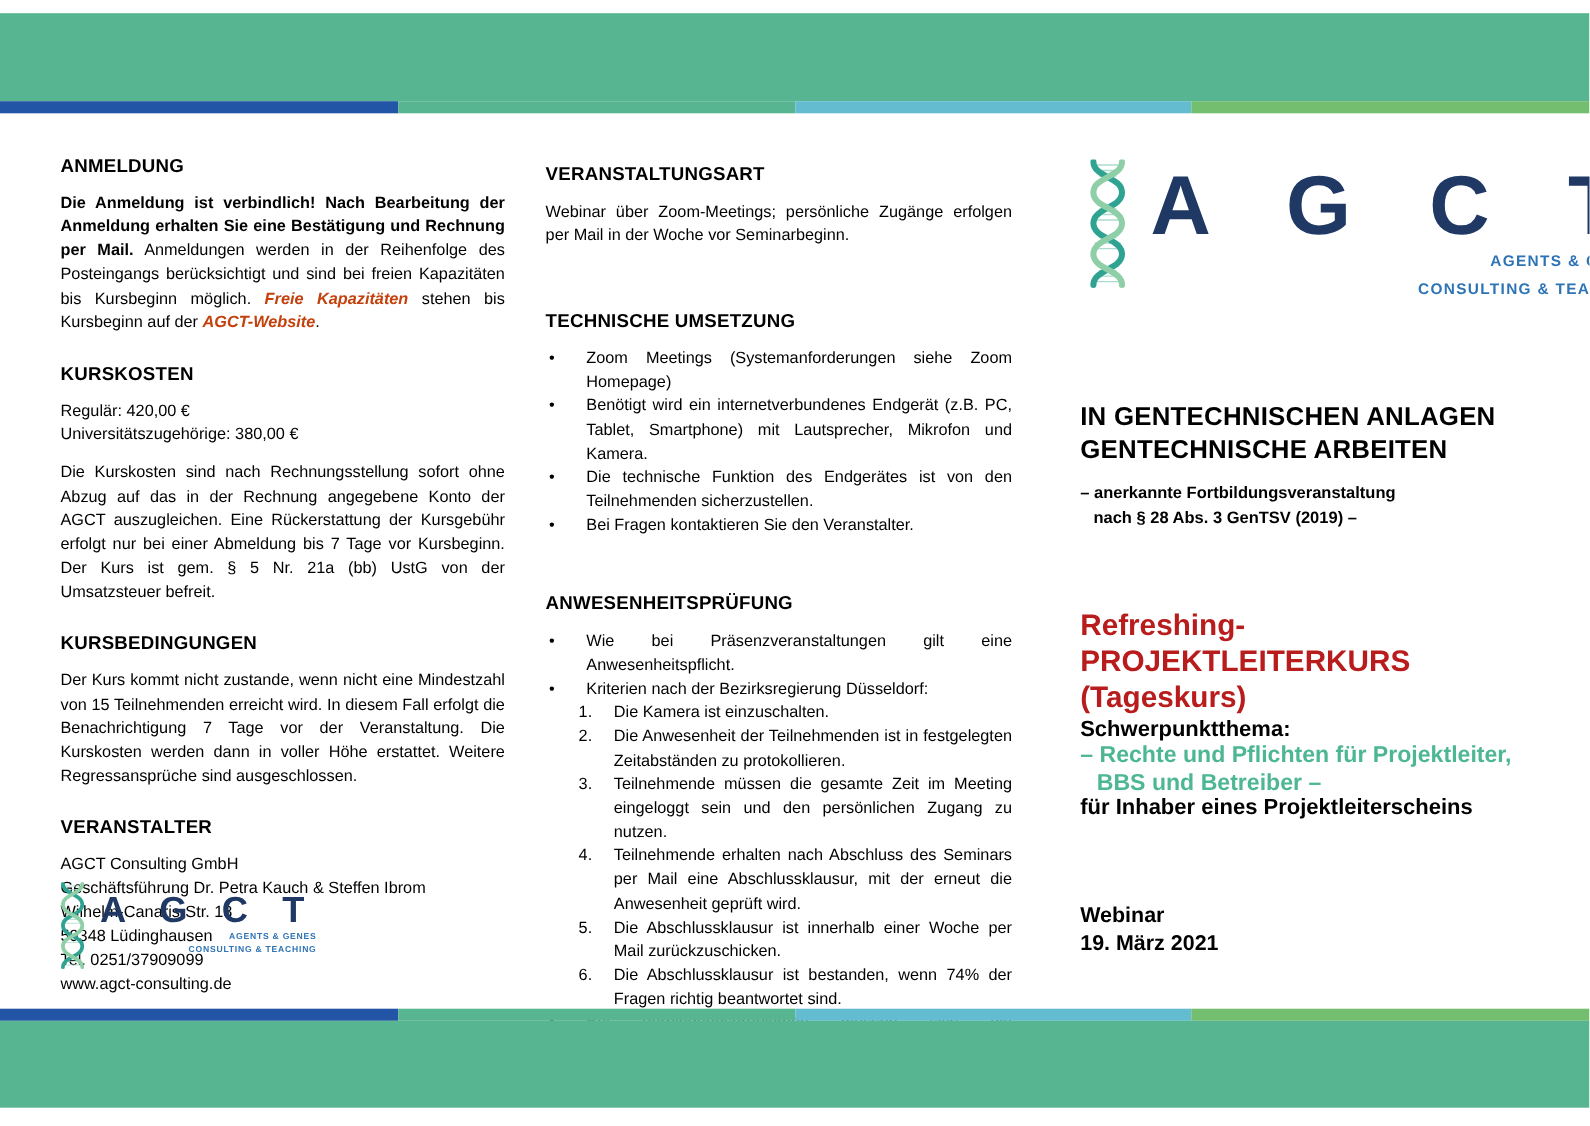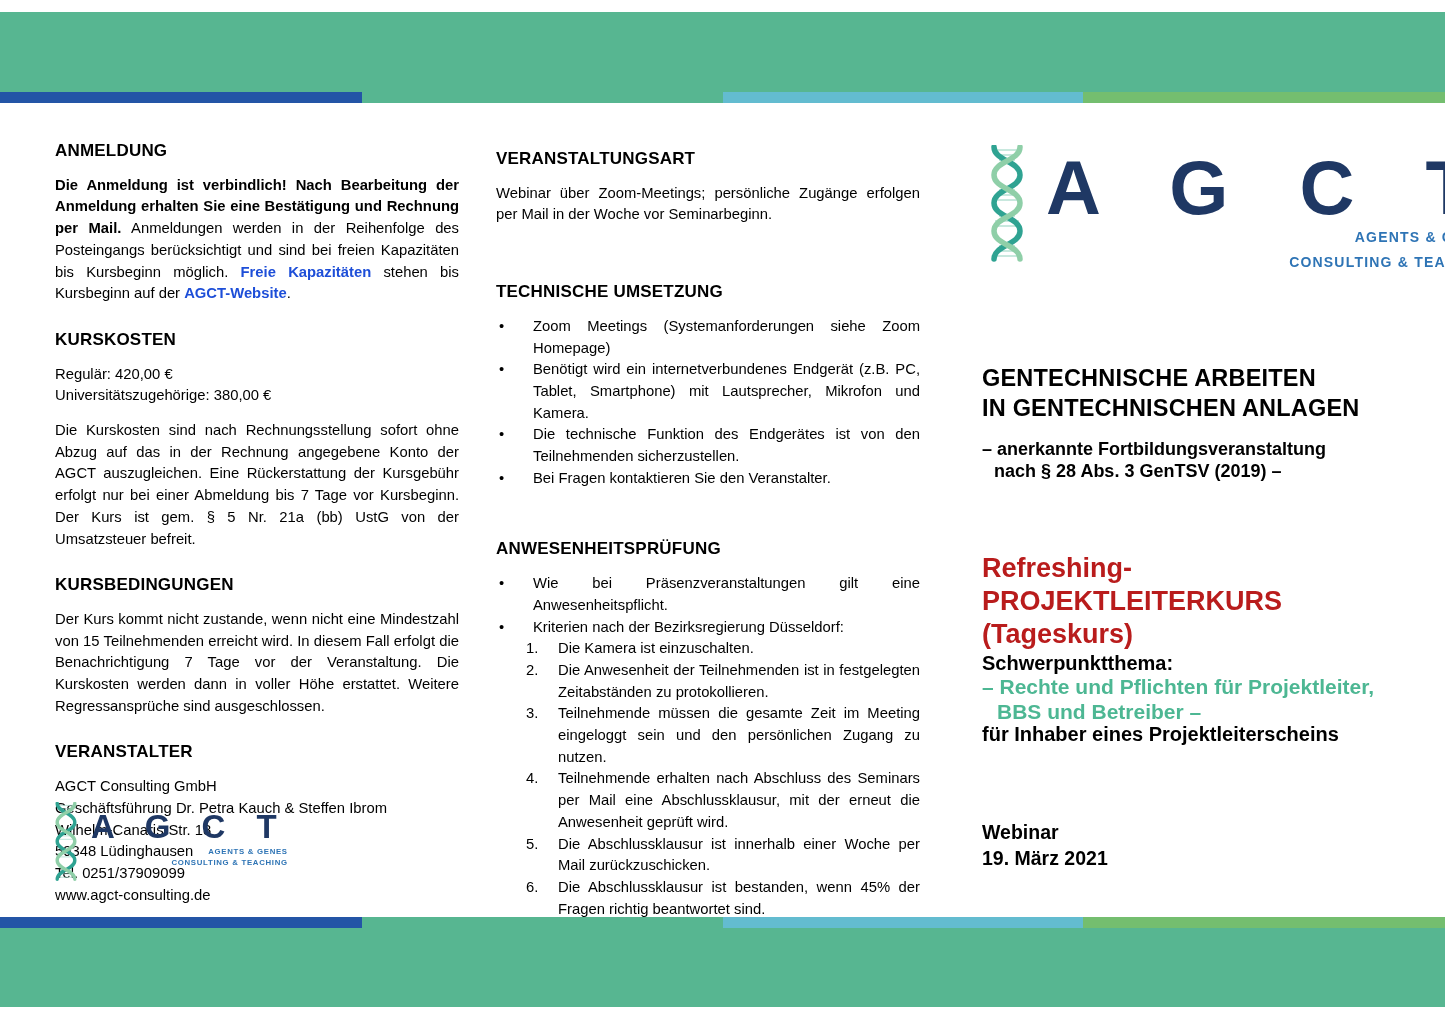--- a/index.html
+++ b/index.html
@@ -24,21 +24,21 @@
 
   
   .col { position:absolute; top:140px; font-size:14.8px; line-height:21.7px; }
   .col1 { left:55px; width:404px; }
   .col2 { left:496px; width:424px; }
   .col3 { left:982px; top:0; width:425px; }
 
   .sec-h { font-weight:bold; font-size:17px; letter-spacing:.2px; }
   .para { text-align:justify; }
   .b { font-weight:bold; }
-  .link { color:#1d4ed8; font-weight:bold; }
+  .link { color:#c2410c; font-weight:bold;font-style:italic; }
 
   .mt-after-h { margin-top:13px; }
   .gap-sec { margin-top:24px; }
 
   
   .bullet-row { display:flex; }
   .bullet-row .marker { flex:0 0 37px; padding-left:3px; }
   .bullet-row .txt { flex:1; text-align:justify; }
   .num-row { display:flex; padding-left:30px; }
   .num-row .num { flex:0 0 32px; }
@@ -55,21 +55,21 @@
   .logo-text-col { display:flex; flex-direction:column; }
 
   .logo-small { position:absolute; left:48px; top:802px; }
   .logo-small .logo-letters { font-size:33px; line-height:36px; letter-spacing:11px; margin-left:7px; margin-top:7px; white-space:nowrap; }
   .logo-small .logo-tag1 { font-size:7.8px; letter-spacing:.7px; margin-top:2px; }
   .logo-small .logo-tag2 { font-size:7.8px; letter-spacing:.7px; margin-top:2px; }
 
   
   .c3-block { position:absolute; left:0; }
   .title-main { top:363px; font-size:23.5px; line-height:30px; font-weight:bold; letter-spacing:.2px; }
-  .title-sub { top:438px; font-size:18px; line-height:22px; font-weight:bold; }
+  .title-sub { top:438px; font-size:15px; line-height:22px; font-weight:bold; }
   .title-sub .indent { padding-left:12px; }
   .course-title { top:552px; font-size:27px; line-height:33px; font-weight:bold; color:#b91c1c; }
   .focus-label { top:653px; font-size:20px; font-weight:bold; }
   .focus-green { top:674px; font-size:21px; line-height:25px; font-weight:bold; color:#4db793; }
   .focus-green .indent { padding-left:15px; }
   .audience { top:724px; font-size:20px; font-weight:bold; }
   .event { top:776px; font-size:19.5px; line-height:26px; font-weight:bold;margin-top:43px; }
 </style>
 </head>
 <body>
@@ -182,21 +182,21 @@
     <div class="num-row">
       <span class="num">4.</span>
       <span class="txt">Teilnehmende erhalten nach Abschluss des Seminars per Mail eine Abschlussklausur, mit der erneut die Anwesenheit geprüft wird.</span>
     </div>
     <div class="num-row">
       <span class="num">5.</span>
       <span class="txt">Die Abschlussklausur ist innerhalb einer Woche per Mail zurückzuschicken.</span>
     </div>
     <div class="num-row">
       <span class="num">6.</span>
-      <span class="txt">Die Abschlussklausur ist bestanden, wenn 45% der Fragen richtig beantwortet sind.</span>
+      <span class="txt">Die Abschlussklausur ist bestanden, wenn 74% der Fragen richtig beantwortet sind.</span>
     </div>
     <div class="bullet-row">
       <span class="marker">•</span>
       <span class="txt">Bei Verbindungsproblemen müssen sich die Teilnehmenden schnellstmöglich erneut über Ihren Anmeldelink einwählen.</span>
     </div>
   </div>
 </div>
 
 <div class="col col3">
 
@@ -222,22 +222,22 @@
       </svg>
     </span>
     <div class="logo-text-col">
       <div class="logo-letters">A G C T</div>
       <div class="logo-tag logo-tag1">AGENTS &amp; GENES</div>
       <div class="logo-tag logo-tag2">CONSULTING &amp; TEACHING</div>
     </div>
   </div>
 
   <div class="c3-block title-main">
+    <div>IN GENTECHNISCHEN ANLAGEN</div>
     <div>GENTECHNISCHE ARBEITEN</div>
-    <div>IN GENTECHNISCHEN ANLAGEN</div>
   </div>
 
   <div class="c3-block title-sub">
     <div>– anerkannte Fortbildungsveranstaltung</div>
     <div class="indent">nach § 28 Abs. 3 GenTSV (2019) –</div>
   </div>
 
   <div class="c3-block course-title">
     <div>Refreshing-</div>
     <div>PROJEKTLEITERKURS</div>

